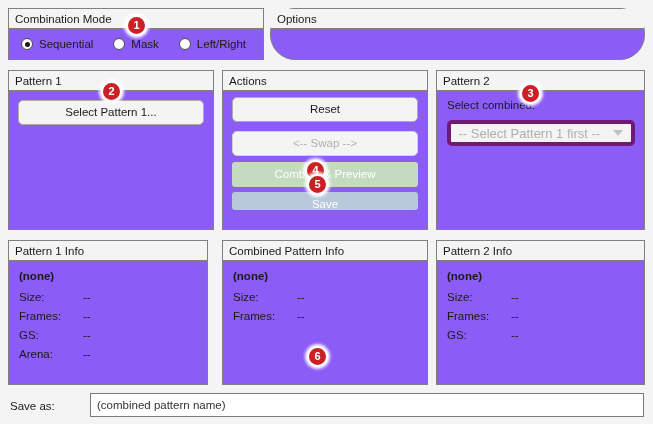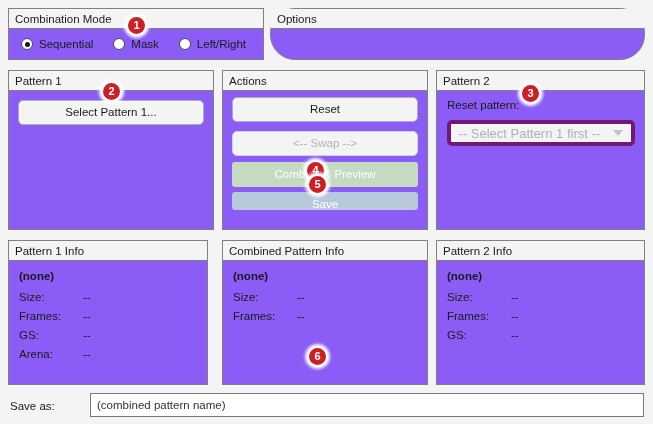--- a/index.html
+++ b/index.html
@@ -246,21 +246,21 @@
     <div class="btn" style="margin:6px auto 0; width:186px; height:25px; line-height:23px;">Reset</div>
     <div class="btn disabled" style="margin:9px auto 0; width:186px; height:25px; line-height:23px;">&lt;-- Swap --&gt;</div>
     <div class="btn green" style="margin:6px auto 0; width:186px; height:25px; line-height:25px;">Combine &amp; Preview</div>
     <div class="btn blue" style="margin:5px auto 8px; width:186px; height:18px; line-height:25px;">Save</div>
   </div>
 </div>
 
 <div class="group" id="grp-pattern2" style="left:436px; top:70px; width:209px; height:160px;">
   <div class="gtitle">Pattern 2</div>
   <div class="gbody">
-    <div class="sub-label">Reset pattern:</div>
+    <div class="sub-label">Select combined:</div>
     <div class="combo" style="margin:9px auto 0; width:188px; height:26px;">
       <span class="ctext">-- Select Pattern 1 first --</span>
       <span class="caret"></span>
     </div>
   </div>
 </div>
 
 <div class="group" id="grp-p1info" style="left:8px; top:240px; width:200px; height:145px;">
   <div class="gtitle">Pattern 1 Info</div>
   <div class="gbody">

